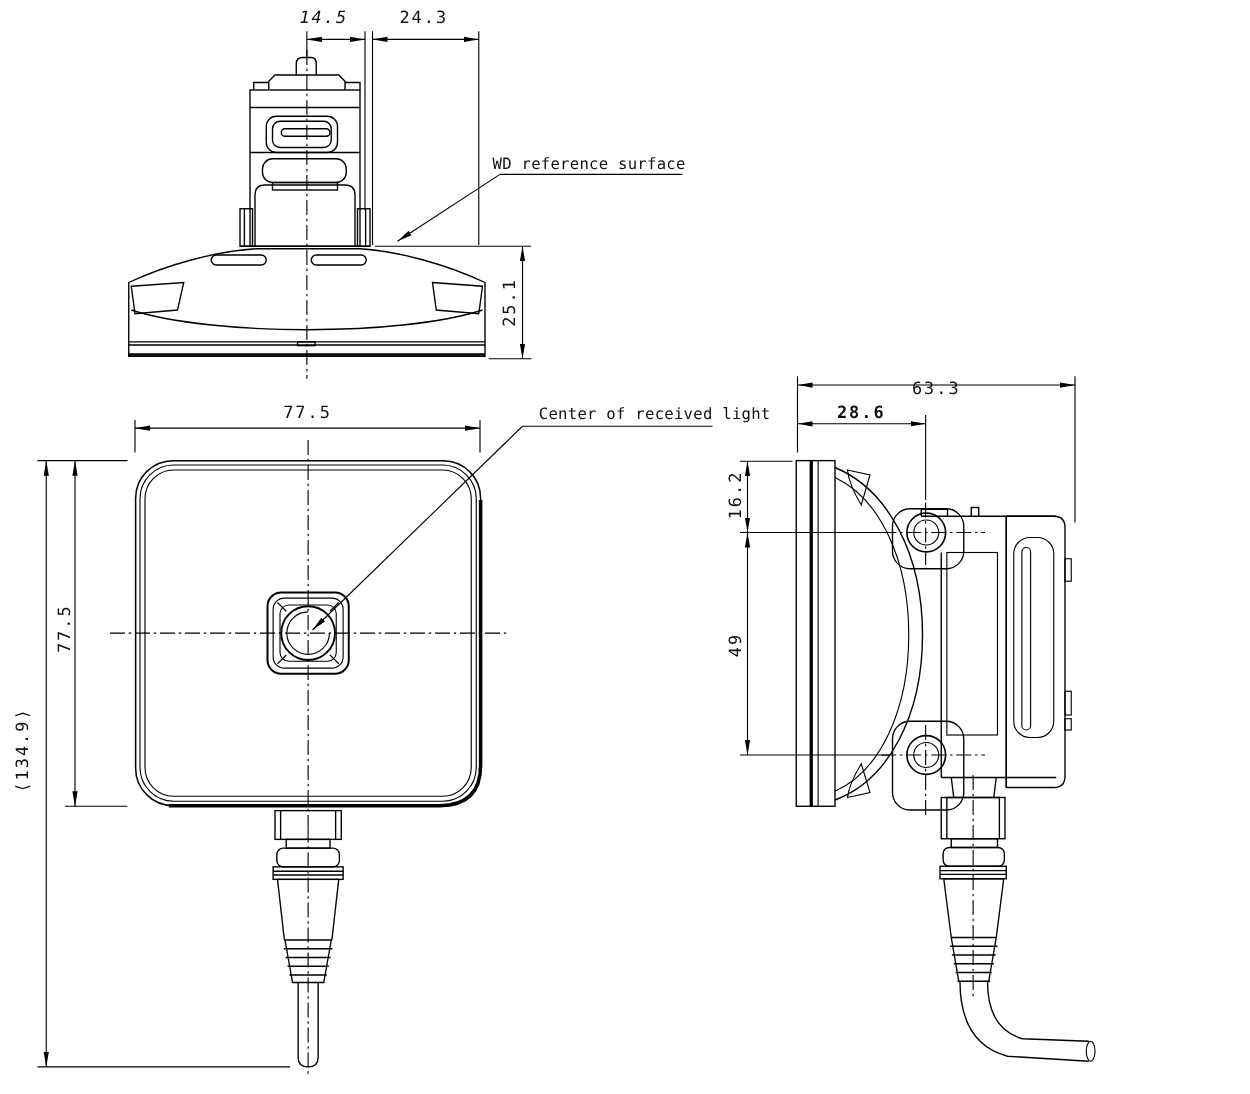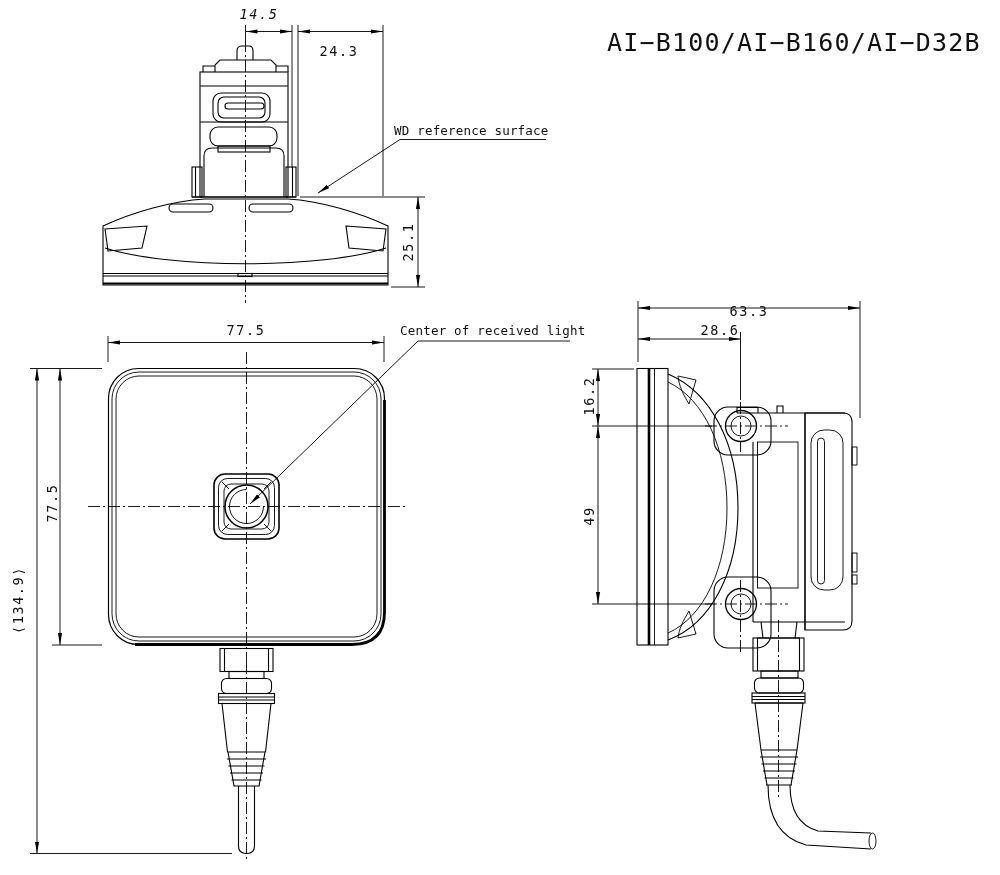--- a/index.html
+++ b/index.html
@@ -192,30 +192,29 @@
     <line x1="740.5" y1="400" x2="740.5" y2="332"></line>
     <line x1="638" y1="339" x2="740.5" y2="339" marker-start="url(#arr)" marker-end="url(#arr)"></line>
     <line x1="634" y1="369" x2="592" y2="369"></line>
     <line x1="712" y1="426" x2="592" y2="426"></line>
     <line x1="712" y1="604" x2="592" y2="604"></line>
     <line x1="598" y1="369" x2="598" y2="426" marker-start="url(#arr)" marker-end="url(#arr)"></line>
     <line x1="598" y1="426" x2="598" y2="604" marker-start="url(#arr)" marker-end="url(#arr)"></line>
   </g>
 </svg>
 
-<span class="txt title" style="left:607px;top:28px;">AI−B100/AI−B160/AI−D32B</span>
 
 <span class="txt dim hc" style="left:259px;top:14px;font-style:italic;">14.5</span>
-<span class="txt dim hc" style="left:339px;top:14px;margin-top:37px;">24.3</span>
+<span class="txt dim hc" style="left:339px;top:14px;">24.3</span>
 <span class="txt dim vc" style="left:408px;top:242px;">25.1</span>
 <span class="txt lbl" style="left:394px;top:123px;text-align:center;">WD reference surface</span>
 
 <span class="txt dim hc" style="left:246px;top:330px;">77.5</span>
 <span class="txt dim vc" style="left:52px;top:503px;">77.5</span>
 <span class="txt dim vc" style="left:18px;top:600px;">⟨134.9⟩</span>
-<span class="txt lbl" style="left:400px;top:323px;">Center of received light</span>
+<span class="txt lbl" style="left:431px;top:323px;">Center of received light</span>
 
 <span class="txt dim hc" style="left:749px;top:311px;">63.3</span>
-<span class="txt dim hc" style="left:720px;top:330px;">28.6</span>
+<span class="txt dim hc" style="left:689px;top:330px;font-weight:bold;">28.6</span>
 <span class="txt dim vc" style="left:589px;top:396px;">16.2</span>
 <span class="txt dim vc" style="left:589px;top:516px;">49</span>
 
 </div>
 
 </body></html>

